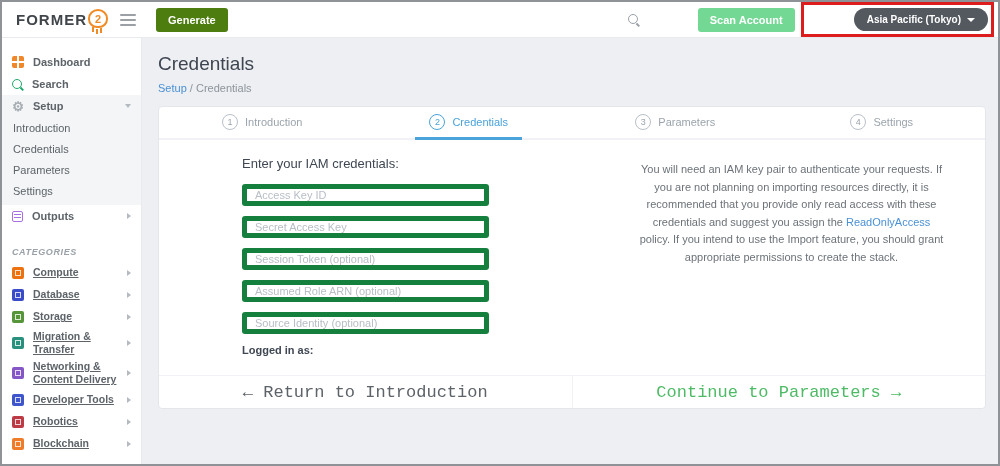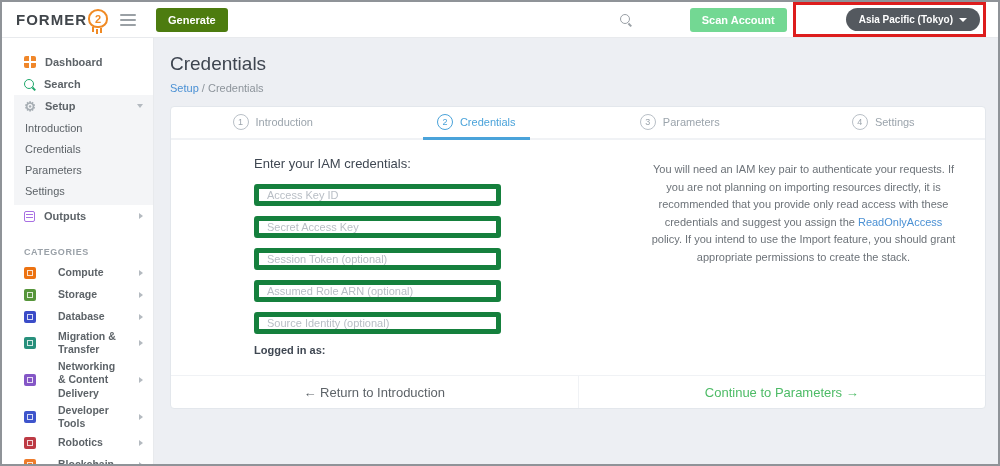--- a/index.html
+++ b/index.html
@@ -2,21 +2,21 @@
 <html><head>
 <meta charset="utf-8">
 <style>
   * { margin:0; padding:0; box-sizing:border-box; }
   body { font-family:"Liberation Sans", sans-serif; background:#fff; }
   .screen{ width:1000px; height:466px; border:2px solid #8f9398; background:#fff;
            display:flex; flex-direction:column; overflow:hidden; position:relative; }
 
   
   .topbar{ height:36px; flex:none; display:flex; align-items:center;
-           background:#fff; border-bottom:1px solid #e8eaed; padding:0 12px 0 14px; }
+           background:#fff; border-bottom:1px solid #e8eaed; padding:0 4px 0 14px; }
   .brand{ display:flex; align-items:center; }
   .logo-text{ font-size:15px; font-weight:bold; letter-spacing:1px; color:#41464b; }
   .logo-badge{ width:20px; height:19px; border:2px solid #f08a24; border-radius:50% 50% 46% 46%;
                color:#f08a24; font-size:11px; font-weight:bold; display:flex; align-items:center;
                justify-content:center; margin-left:1px; position:relative; top:-1px; }
   .logo-drips{ position:absolute; top:18px; left:6px; width:2px; height:5px; background:#f08a24;
                box-shadow:4px -1px 0 #f08a24, -4px -2px 0 #f08a24; }
   .hamburger{ width:16px; margin-left:12px; display:flex; flex-direction:column; gap:3px; cursor:pointer; }
   .hamburger span{ height:2px; background:#9aa0a5; border-radius:1px; }
   .btn{ border:none; border-radius:3px; color:#fff; font-size:11px; font-weight:bold;
@@ -30,21 +30,21 @@
   .btn-scan{ background:#73d893; margin-right:14px; }
   .region-wrap{ position:relative; margin-right:6px; }
   .btn-region{ background:#54595f; border-radius:12px; font-size:10px; padding:6px 13px;
                display:flex; align-items:center; gap:6px; }
   .caret-down{ width:0; height:0; border-left:4px solid transparent; border-right:4px solid transparent;
                border-top:4px solid #fff; display:inline-block; }
   .annotation{ position:absolute; top:-6px; bottom:-6px; left:-8px; right:-6px;
                border:3px solid #dd1d1d; pointer-events:none; }
 
   
-  .body-row{ flex:1; display:flex; overflow:hidden;padding-left:12px; }
+  .body-row{ flex:1; display:flex; overflow:hidden; }
 
   
   .sidebar{ width:140px; flex:none; background:#fff; border-right:1px solid #e8eaed;
             padding-top:13px; font-size:11px; color:#5d6368; overflow:hidden; }
   .nav-item{ display:flex; align-items:center; height:22px; padding:0 10px; gap:9px;
              font-weight:bold; cursor:pointer; }
   .nav-label{ flex:1; }
   .setup-group{ background:#f4f5f7; padding-bottom:4px; }
   .sub-item{ height:21px; display:flex; align-items:center; padding:0 11px; font-weight:normal;
              color:#5d6368; cursor:pointer; }
@@ -55,23 +55,23 @@
   .dash-icon{ width:12px; height:12px; border-radius:2px; flex:none;
       background-image:linear-gradient(to right, transparent 42%, #fff 42%, #fff 58%, transparent 58%),
                        linear-gradient(to bottom, transparent 42%, #fff 42%, #fff 58%, transparent 58%);
       background-color:#f0872a; }
   .search-glyph{ color:#1fa86c; width:11px; height:11px; flex:none; }
   .gear-icon{ color:#a6adb3; font-size:13px; line-height:11px; width:12px; text-align:center; flex:none; }
   .outputs-glyph{ width:11px; height:11px; border:1.5px solid #a86fe3; border-radius:2px; position:relative; flex:none; }
   .outputs-glyph::after{ content:""; position:absolute; left:1px; right:1px; top:2px; height:1.5px;
                          background:#a86fe3; box-shadow:0 3px 0 #a86fe3; }
   .cats-header{ padding:0 10px; margin-top:14px; height:21px; font-size:9px; letter-spacing:0.6px;
-                color:#9aa1a8; font-weight:bold; display:flex; align-items:center; }
-  .cat-item{ display:flex; align-items:center; min-height:22px; padding:2px 10px; gap:22px;
-             font-weight:bold; font-size:10.5px; cursor:pointer; }
+                color:#9aa1a8; font-weight:bold; display:flex; align-items:center;font-style:italic; }
+  .cat-item{ display:flex; align-items:center; min-height:22px; padding:2px 10px; gap:9px;
+             font-weight:bold; font-size:10.5px; cursor:pointer;text-decoration:underline; }
   .cat-icon{ width:12px; height:12px; border-radius:2px; flex:none; }
   .cat-icon::after{ content:""; display:block; margin:3px; height:4px; border:1px solid rgba(255,255,255,.8); }
   .cat-label{ flex:1; line-height:1.25; }
 
   
   .main{ flex:1; background:#edeff3; padding:15px 12px 0 16px; overflow:hidden; }
   .page-title{ font-size:19px; font-weight:normal; color:#3e4550; }
   .breadcrumb{ margin-top:7px; font-size:11px; color:#8d949b; }
   .bc-link{ color:#4a90d4; text-decoration:none; cursor:pointer; }
 
@@ -95,21 +95,21 @@
                padding:0 8px; font-size:11px; color:#495057; margin-bottom:10px; font-family:inherit; }
   .text-input::placeholder{ color:#b8bec5; }
   .logged-in{ font-size:11px; font-weight:bold; color:#3f4752; margin-top:3px; }
   .info-col{ flex:1; }
   .info-text{ width:305px; margin-left:150px; margin-top:5px; text-align:center;
               font-size:11px; line-height:1.6; color:#6c7278; }
   .inline-link{ color:#4a90d4; cursor:pointer; }
 
   .card-footer{ flex:none; height:33px; display:flex; border-top:1px solid #f0f2f5; }
   .footer-half{ flex:1; display:flex; align-items:center; justify-content:center;
-                font-size:13px; cursor:pointer; }
+                font-size:17px; cursor:pointer;font-family:Liberation Mono, monospace; }
   .footer-back{ color:#5d6368; }
   .footer-next{ color:#4dbb66; border-left:1px solid #f0f2f5; }
 </style>
 </head>
 <body>
 
 <div class="screen">
 
   <header class="topbar">
     <div class="brand">
@@ -166,27 +166,27 @@
       </div>
 
       <div class="cats-header">CATEGORIES</div>
 
       <div class="cat-item">
         <span class="cat-icon" style="background:#ec7211"></span>
         <span class="cat-label">Compute</span>
         <span class="chev-r"></span>
       </div>
       <div class="cat-item">
+        <span class="cat-icon" style="background:#3b4cc8"></span>
+        <span class="cat-label">Database</span>
+        <span class="chev-r"></span>
+      </div>
+      <div class="cat-item">
         <span class="cat-icon" style="background:#56953a"></span>
         <span class="cat-label">Storage</span>
-        <span class="chev-r"></span>
-      </div>
-      <div class="cat-item">
-        <span class="cat-icon" style="background:#3b4cc8"></span>
-        <span class="cat-label">Database</span>
         <span class="chev-r"></span>
       </div>
       <div class="cat-item">
         <span class="cat-icon" style="background:#28907c"></span>
         <span class="cat-label">Migration &amp; Transfer</span>
         <span class="chev-r"></span>
       </div>
       <div class="cat-item">
         <span class="cat-icon" style="background:#8456c6"></span>
         <span class="cat-label">Networking &amp; Content Delivery</span>

